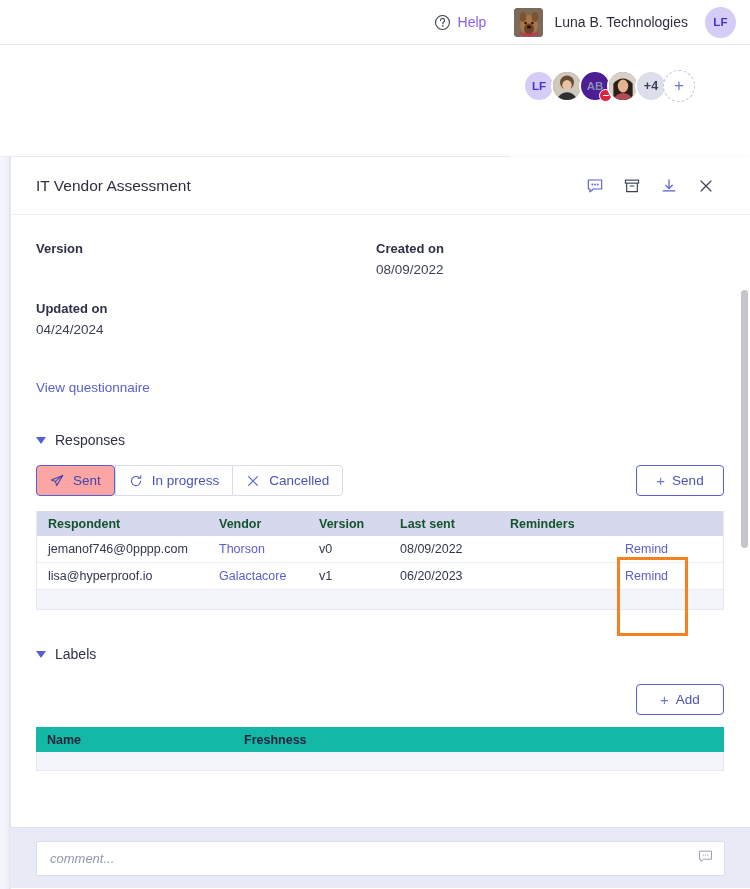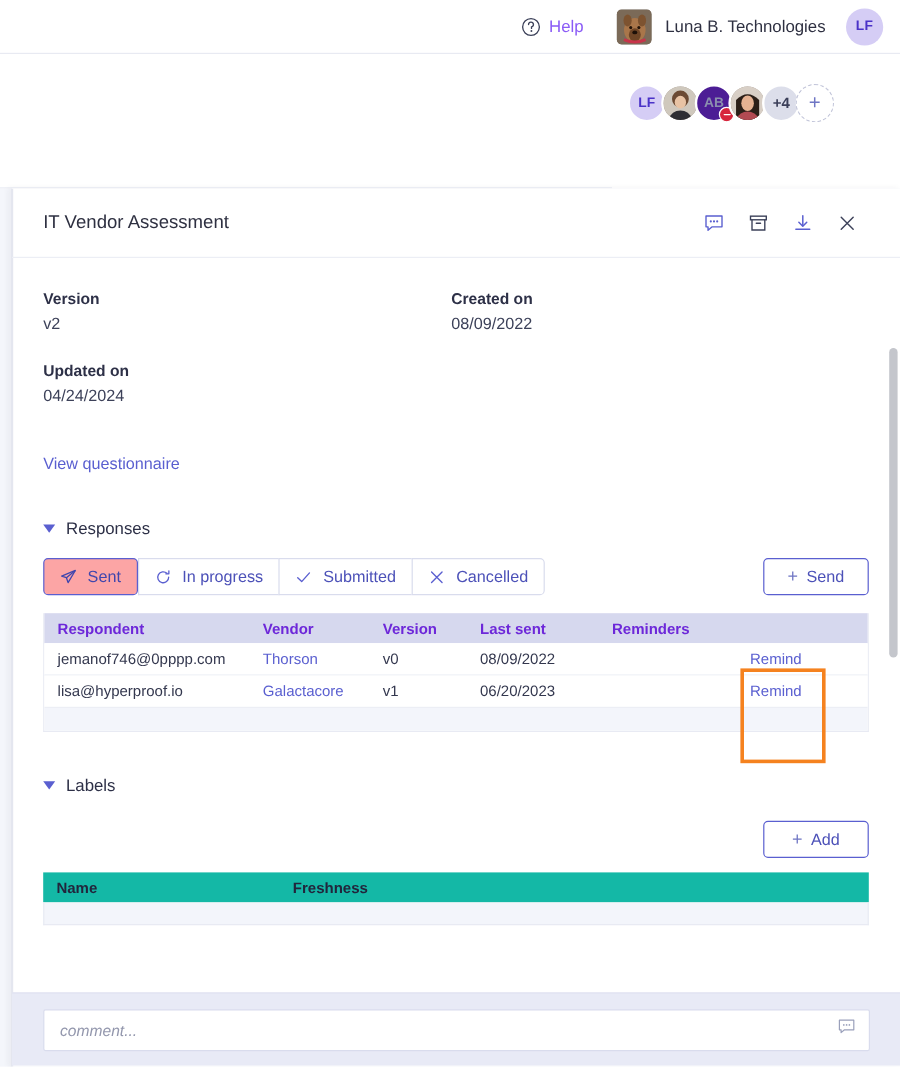--- a/index.html
+++ b/index.html
@@ -137,21 +137,21 @@
     height: 31px; min-width: 88px; padding: 0 14px;
     background: #ffffff; border: 1px solid #5a5fd0; border-radius: 4px;
     color: #4c51b8; font-size: 13.5px; cursor: pointer;
   }
   .plusglyph { font-size: 15px; line-height: 1; color: #6f76c4; }
 
   
   .tbl { margin: 15px 26px 0 26px; border: 1px solid #e8eaf3; border-top: none; }
   .tbl-head {
     display: flex; background: #d6d8ee; height: 25px; align-items: center;
-    font-size: 12.5px; font-weight: bold; color: #6d28d9;
+    font-size: 12.5px; font-weight: bold; color: #14532d;
   }
   .tbl-row {
     display: flex; height: 27px; align-items: center;
     font-size: 12.5px; color: #33374e; background: #fff;
     border-bottom: 1px solid #eceef5;
   }
   .tbl-row:last-child { border-bottom: 1px solid #eceef5; }
   .tbl-foot { height: 19px; background: #f3f5fb; }
   .c1 { width: 182px; padding-left: 11px; }
   .c2 { width: 100px; }
@@ -321,21 +321,20 @@
         </span>
       </div>
     </div>
 
     <div class="drawer-body">
 
       <div class="meta">
         <div class="meta-grid">
           <div class="meta-col">
             <div class="meta-label">Version</div>
-            <div class="meta-value">v2</div>
           </div>
           <div class="meta-col">
             <div class="meta-label">Created on</div>
             <div class="meta-value">08/09/2022</div>
           </div>
         </div>
         <div class="meta-grid meta-row2">
           <div class="meta-col">
             <div class="meta-label">Updated on</div>
             <div class="meta-value">04/24/2024</div>
@@ -364,28 +363,20 @@
             <span>Sent</span>
           </div>
           <div class="seg">
             <span>
               <svg width="14" height="14" viewBox="0 0 16 16">
                 <path d="M13.2 8a5.2 5.2 0 1 1-1.6-3.7" fill="none" stroke="#5a5fd0" stroke-width="1.25" stroke-linecap="round"></path>
                 <path d="M13.4 1.9v2.9h-2.9" fill="none" stroke="#5a5fd0" stroke-width="1.25" stroke-linecap="round" stroke-linejoin="round"></path>
               </svg>
             </span>
             <span>In progress</span>
-          </div>
-          <div class="seg">
-            <span>
-              <svg width="14" height="14" viewBox="0 0 16 16">
-                <path d="M2.4 8.6 6.2 12.2 13.6 3.9" fill="none" stroke="#5a5fd0" stroke-width="1.3" stroke-linecap="round" stroke-linejoin="round"></path>
-              </svg>
-            </span>
-            <span>Submitted</span>
           </div>
           <div class="seg">
             <span>
               <svg width="14" height="14" viewBox="0 0 16 16">
                 <path d="M3 3 13 13M13 3 3 13" stroke="#5a5fd0" stroke-width="1.3" stroke-linecap="round"></path>
               </svg>
             </span>
             <span>Cancelled</span>
           </div>
         </div>

